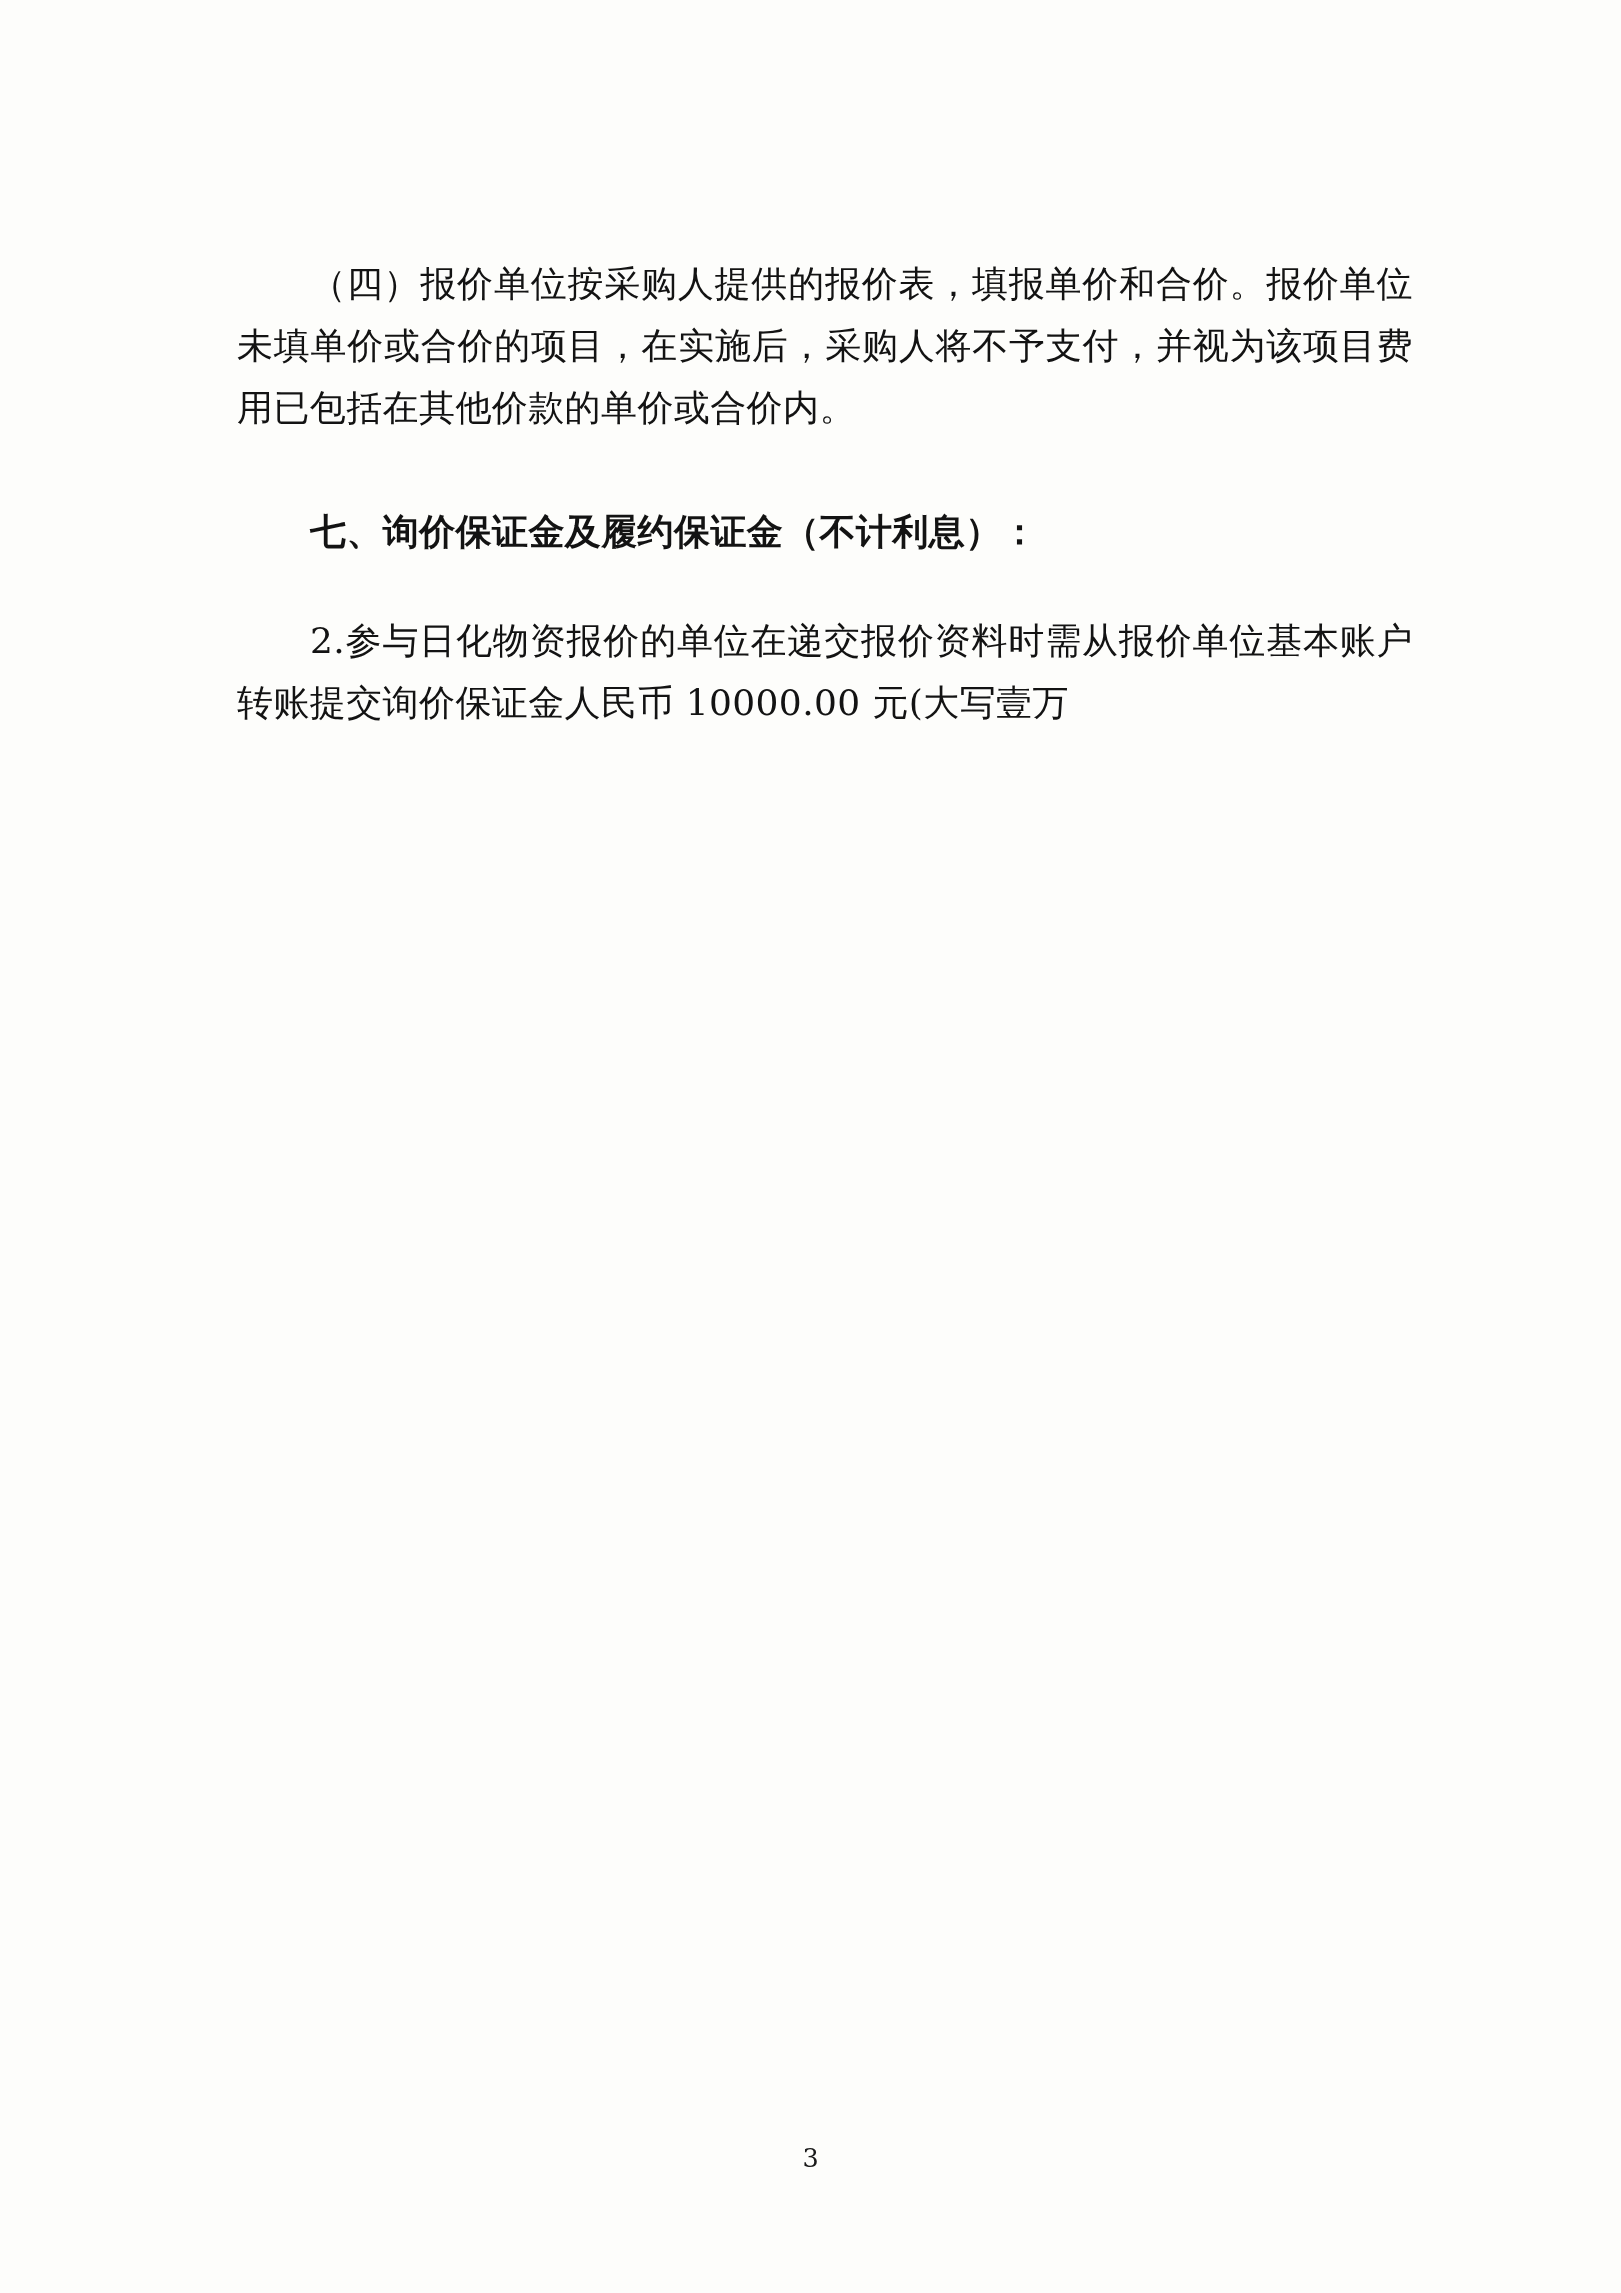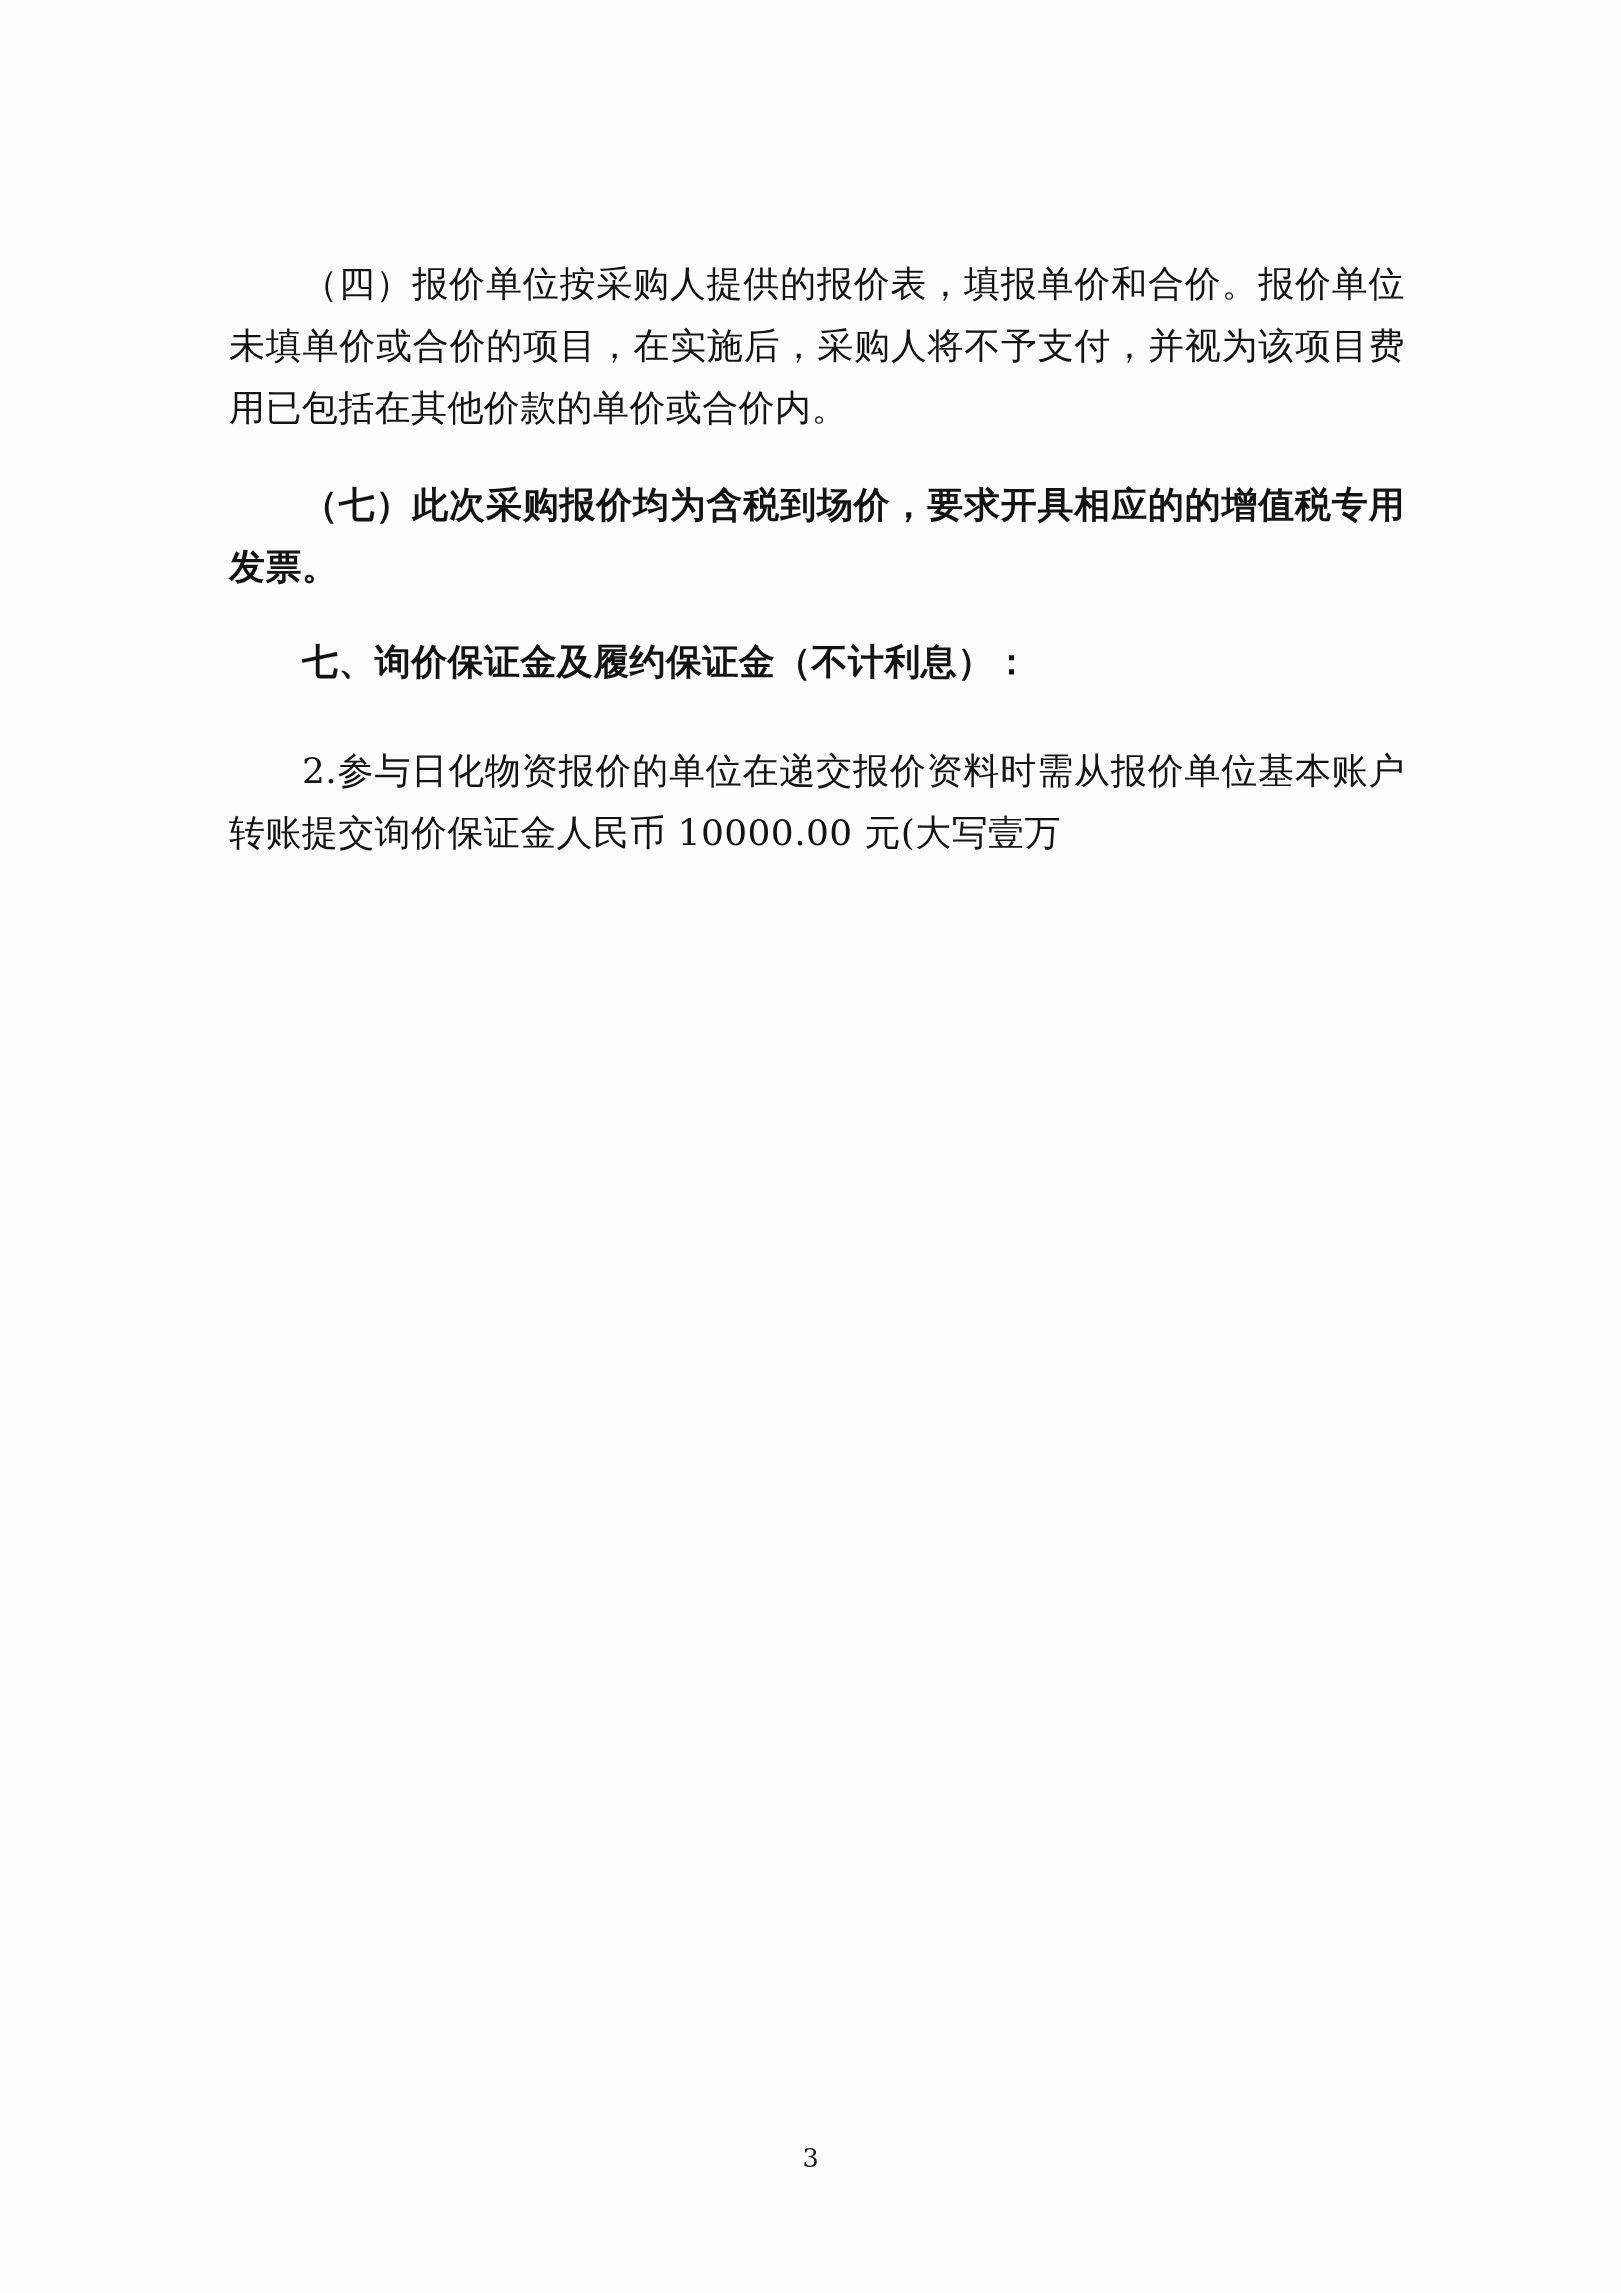--- a/index.html
+++ b/index.html
@@ -10,21 +10,21 @@
   .page {
     position: relative;
     width: 1621px;
     height: 2294px;
     background: #fdfdfb;
     box-sizing: border-box;
     overflow: hidden;
   }
   .content {
     position: absolute;
-    left: 229px;
+    left: 237px;
     top: 253px;
     width: 1176px;
   }
   p {
     margin: 0 0 5.9px 0;
     font-family: "DejaVu Serif", "Liberation Serif", serif;
     font-size: 36px;
     line-height: 1.72;
     color: #131313;
     text-align: justify;
@@ -56,21 +56,20 @@
 <div class="page">
   <div class="content">
 
     <p class="indent">（四）报价单位按采购人提供的报价表，填报单价和合价。报价单位未填单价或合价的项目，在实施后，采购人将不予支付，并视为该项目费用已包括在其他价款的单价或合价内。</p>
     <div class="gap-sm"></div>
 
     <div class="gap-sm"></div>
 
     <div class="gap-sm"></div>
 
-    <p class="indent bold">（七）此次采购报价均为含税到场价，要求开具相应的的增值税专用发票。</p>
     <div class="gap-md"></div>
 
     <div class="gap-md"></div>
 
     <p class="indent bold">七、询价保证金及履约保证金（不计利息）：</p>
     <div class="gap-md"></div>
 
     <div class="gap-md"></div>
 
     <div class="gap-md"></div>

